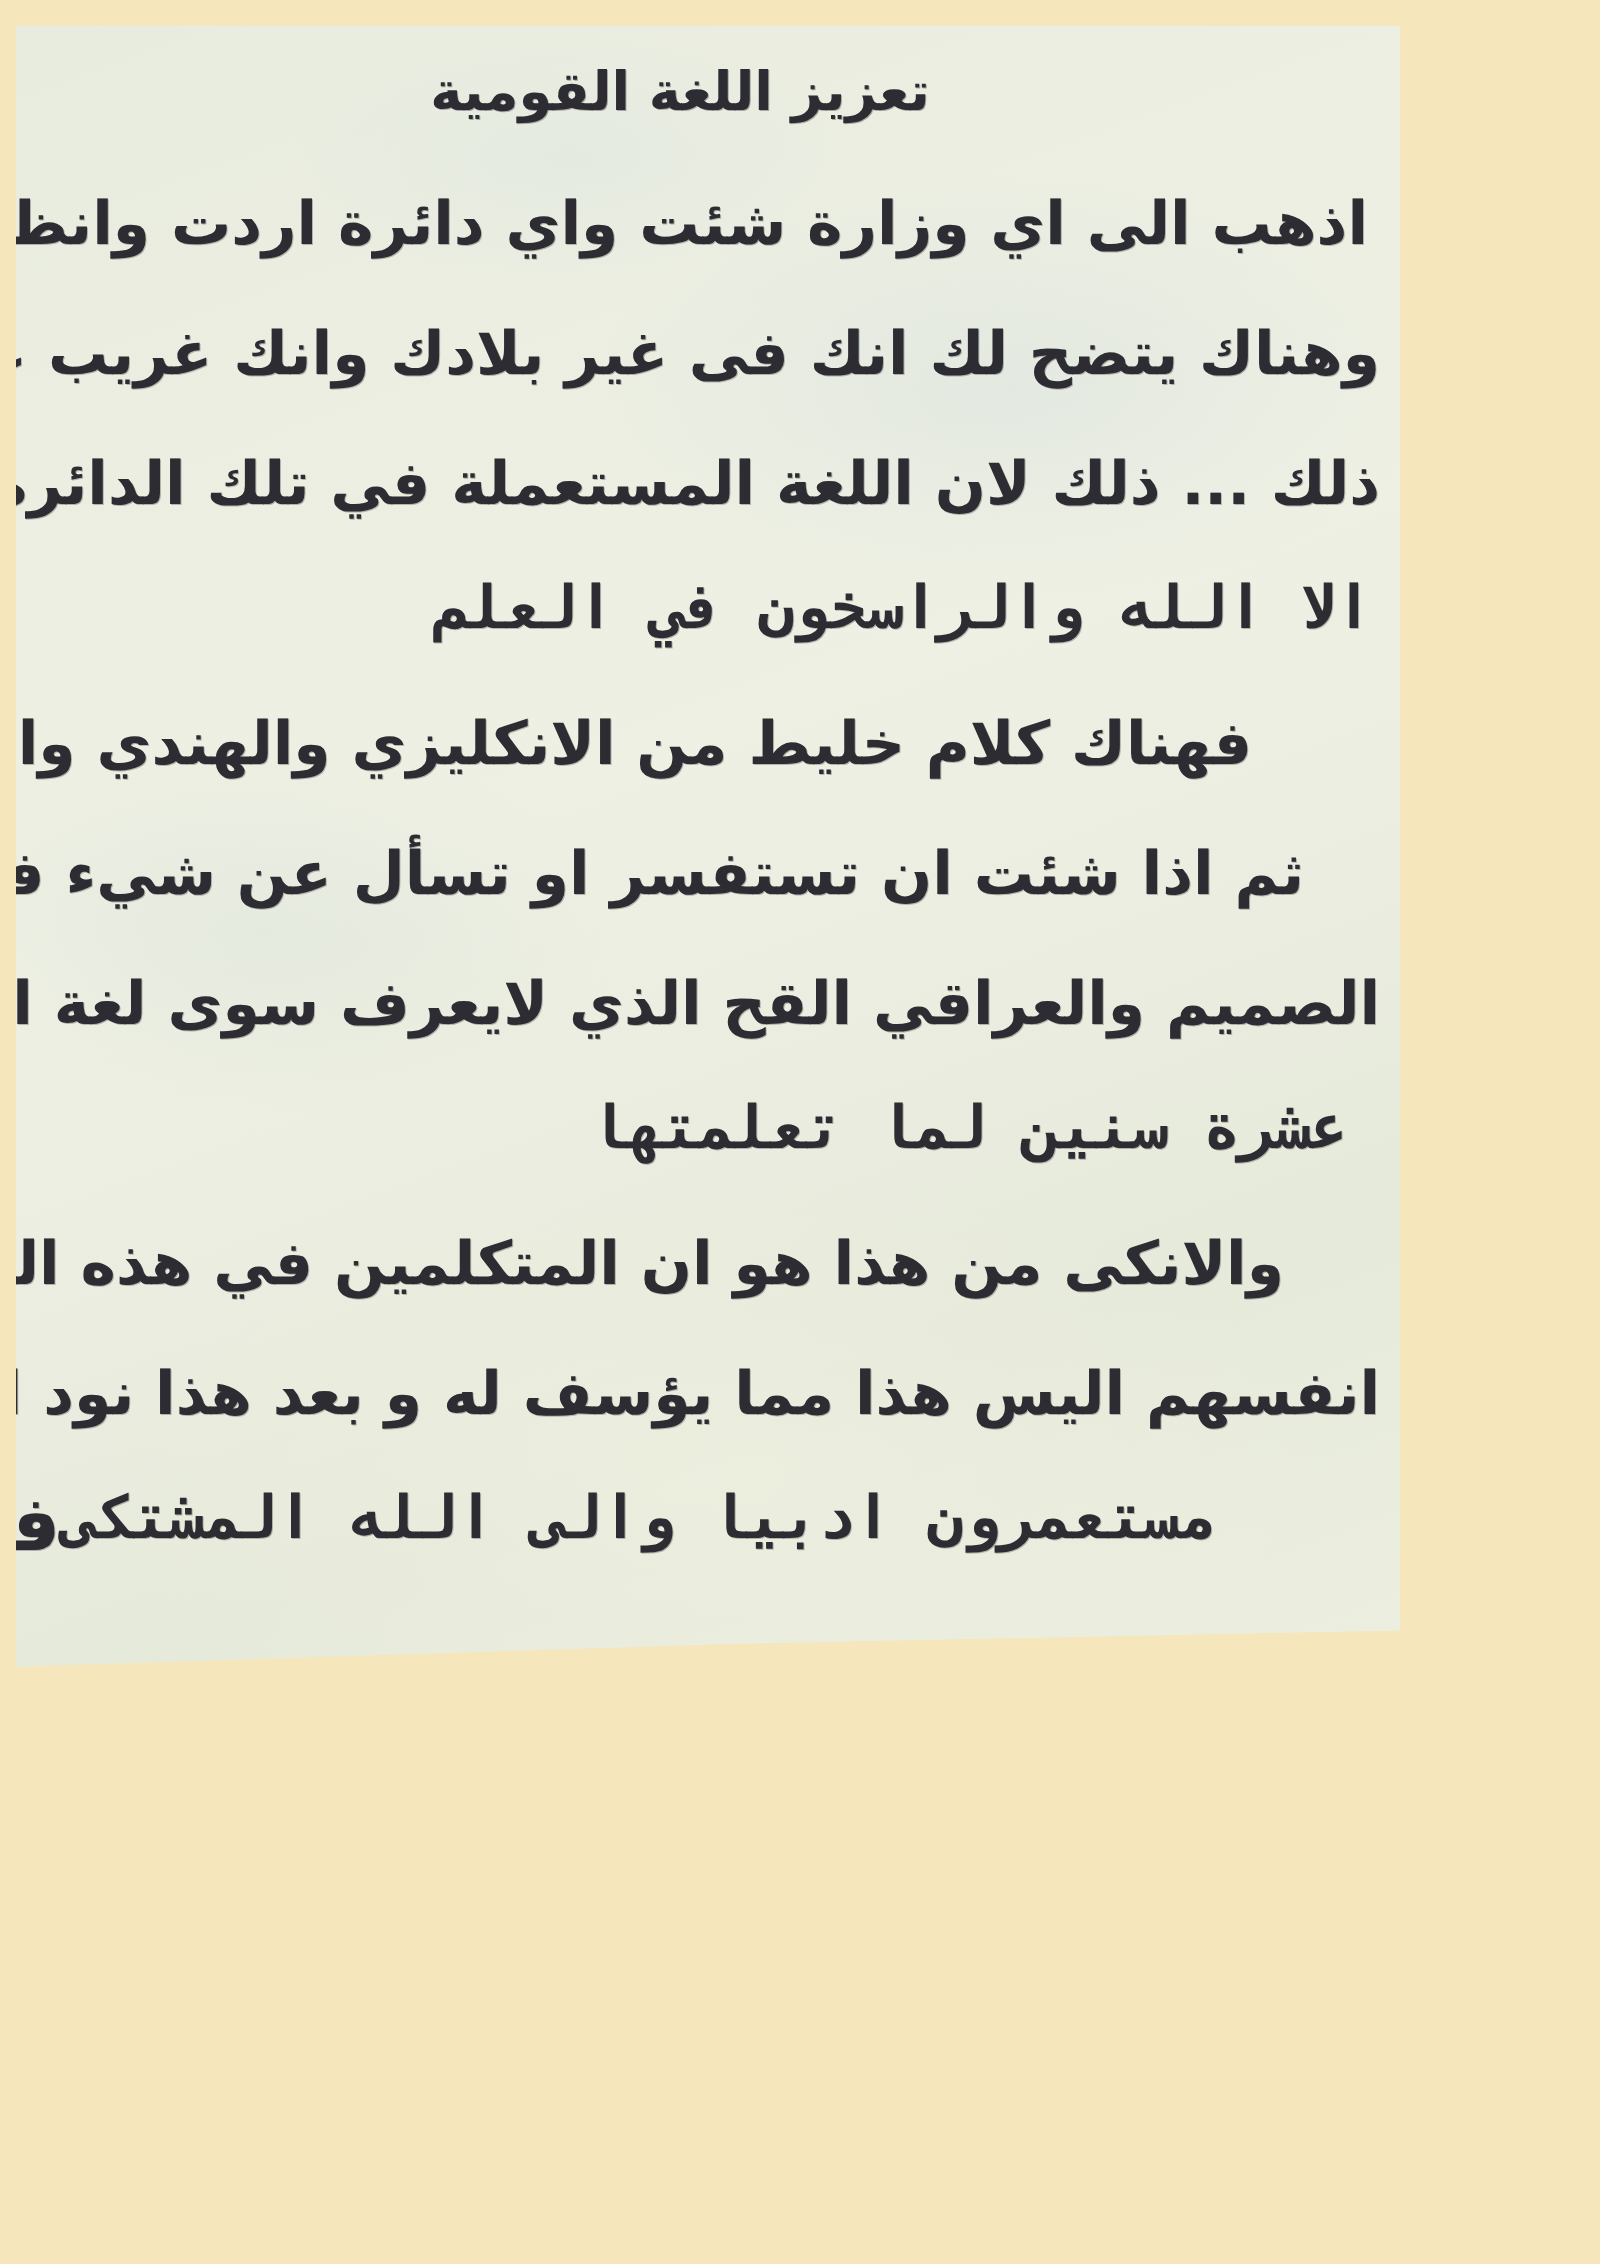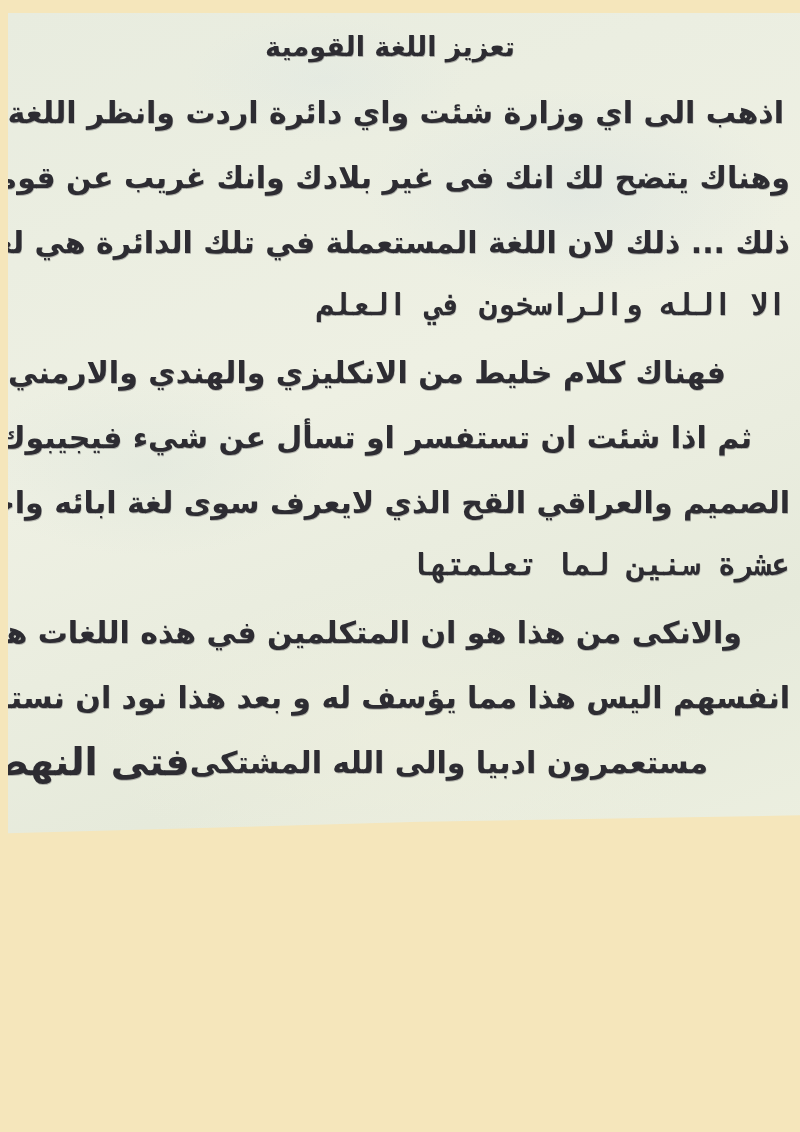--- a/index.html
+++ b/index.html
@@ -12,21 +12,21 @@
     background: #f5e6bb;
     position: relative;
     overflow: hidden;
     font-family: "DejaVu Sans", sans-serif;
   }
   
   .scan {
     position: absolute;
     left: 8px;
     top: 13px;
-    width: 792px;
+    width: 692px;
     height: 822px;
     background:
       radial-gradient(ellipse 300px 150px at 72% 22%, rgba(205,218,224,0.28), transparent 70%),
       radial-gradient(ellipse 260px 130px at 18% 55%, rgba(210,222,214,0.30), transparent 70%),
       radial-gradient(ellipse 420px 200px at 50% 88%, rgba(240,240,224,0.55), transparent 75%),
       radial-gradient(ellipse 200px 90px at 40% 8%, rgba(214,226,228,0.25), transparent 70%),
       linear-gradient(160deg, #e8ecdf 0%, #eef0e3 45%, #e6eadb 78%, #ecefe0 100%);
     clip-path: polygon(0 0, 100% 0, 100% 97.6%, 52% 98.4%, 0 99.8%);
   }
   .title {
@@ -54,32 +54,32 @@
     overflow: hidden;
     white-space: nowrap;
     text-shadow: 0.5px 0.5px 0 rgba(45,44,50,0.30);
   }
   .full   { padding: 0 10px 0 10px; }
   .p1l1   { padding: 0 16px 0 18px; }
   .endln  { text-align-last: right; font-family: Liberation Mono, monospace; }
   .p1l4   { padding-right: 14px; }
   .p2l1   { padding: 0 74px 0 74px; }
   .p3l1   { padding: 0 48px 0 52px; }
-  .p3l3   { padding-right: 10px; }
+  .p3l3   { padding-right: 26px; }
   .p4l1   { padding: 0 58px 0 64px; }
   .lastrow {
     display: flex;
     direction: rtl;
     justify-content: space-between;
     align-items: center;
     padding: 0 92px 0 58px;
     text-align: initial;
     text-align-last: initial;
   }
-  .lastrow .main { white-space: nowrap; }
+  .lastrow .main { white-space: nowrap; font-family: Liberation Mono, monospace; }
   .lastrow .sig  { white-space: nowrap; font-size: 38px; }
 </style>
 </head>
 <body>
 
 <div class="scan">
   <div class="title">تعزيز اللغة القومية</div>
   <div class="gap"></div>
 
   <div class="line p1l1">اذهب الى اي وزارة شئت واي دائرة اردت وانظر اللغة المستعمله بها</div>

